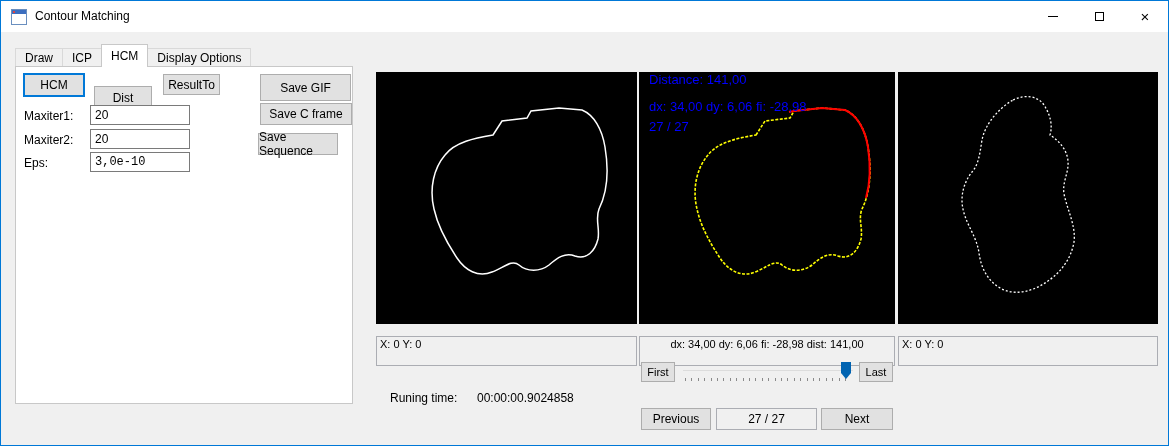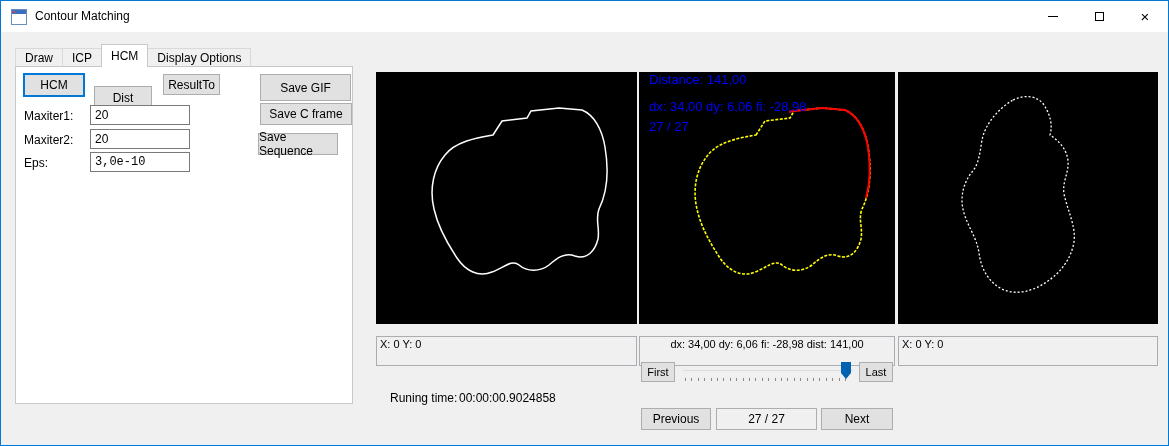--- a/index.html
+++ b/index.html
@@ -73,21 +73,21 @@
   .btn-first { left:640px; top:361px; width:34px; height:20px; font-size:11px; }
   .btn-last  { left:858px; top:361px; width:34px; height:20px; font-size:11px; }
   .slider { position:absolute; left:679px; top:361px; width:176px; height:20px; }
   .slider-track { position:absolute; left:3px; right:3px; top:8px; height:1px; background:#dcdcdc; }
   .slider-ticks { position:absolute; left:5px; right:5px; bottom:1px; height:3px;
                   background-image:repeating-linear-gradient(to right, #8a8a8a 0 1px, transparent 1px 6.4px); }
   .slider-thumb { position:absolute; left:161px; top:0; width:10px; height:17px; background:#0063b1;
                   clip-path:polygon(0 0,100% 0,100% 65%,50% 100%,0 65%); }
 
   .lbl-runtime       { left:389px; top:390px; }
-  .lbl-runtime-value { left:458px; top:390px; }
+  .lbl-runtime-value { left:476px; top:390px; }
 
   .btn-prev { left:640px; top:407px; width:70px; height:22px; }
   .btn-next { left:820px; top:407px; width:72px; height:22px; }
   .frame-counter { position:absolute; left:715px; top:407px; width:101px; height:22px;
                    background:#f0f0f0; border:1px solid #abadb3; font-size:12px;
                    display:flex; align-items:center; justify-content:center; }
 </style>
 </head>
 <body>
 

